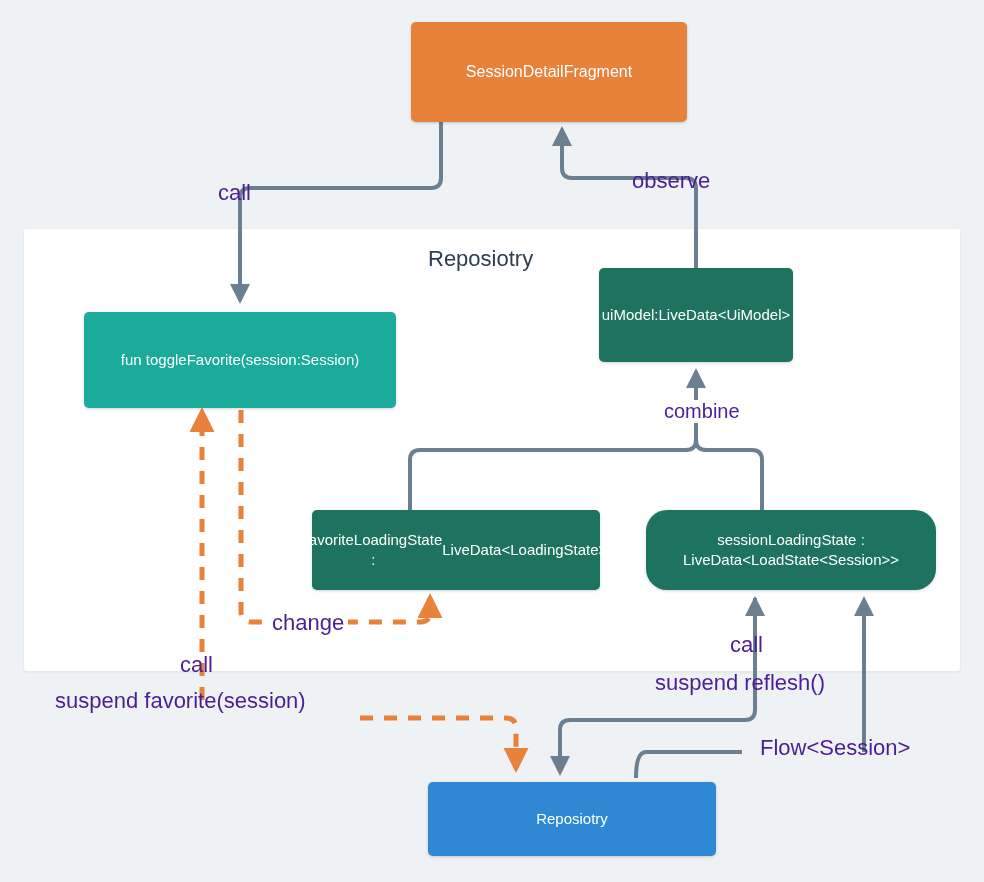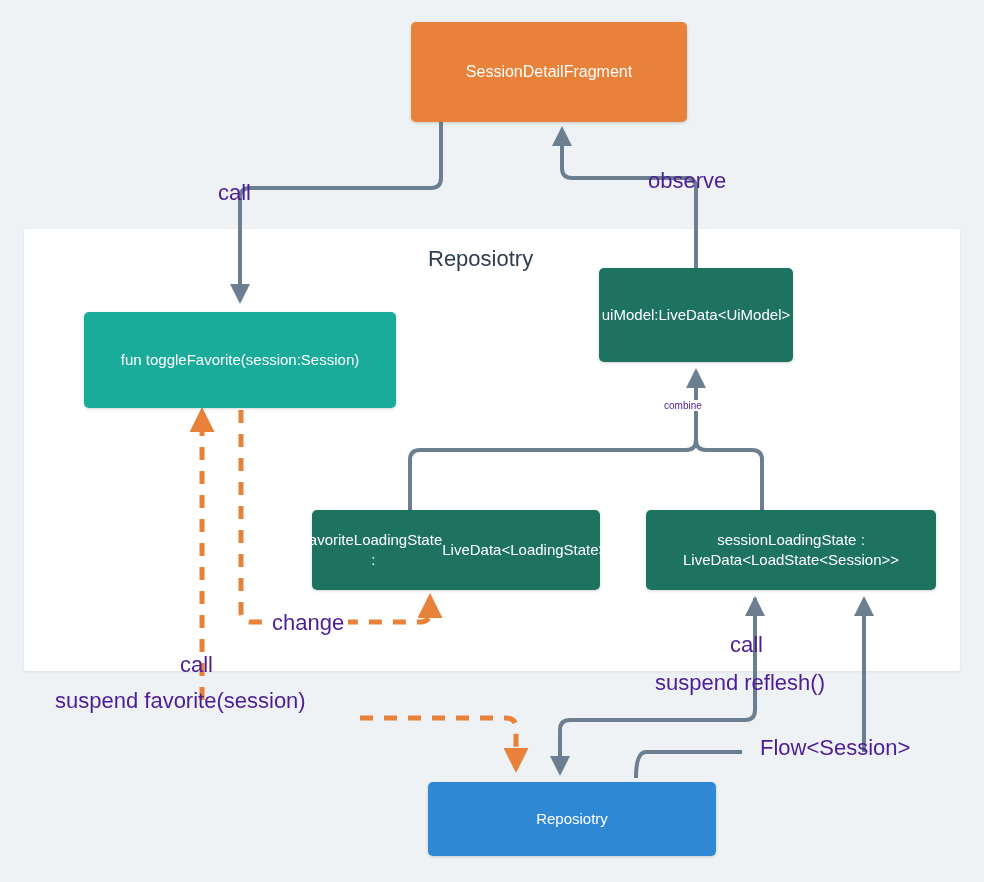--- a/index.html
+++ b/index.html
@@ -61,21 +61,21 @@
   .node-green  { background: #1e7360; font-size: 15px; }
   .node-blue   { background: #2f88d4; font-size: 15px; margin-left: 32px; }
   .node .line2 { display: block; }
   
   .edge-label {
     position: absolute;
     font-size: 22px;
     color: #4c1d95;
     white-space: nowrap;
   }
-  .edge-label.small { font-size: 10px; }
+  .edge-label.small { font-size: 20px; }
 </style>
 </head>
 <body style="background: rgb(238, 242, 245);">
 
 <div id="stage">
 
   <div class="group-box" style="left:24px; top:229px; width:936px; height:442px;"></div>
   <div class="group-title" style="left:428px; top:246px;">Reposiotry</div>
 
   <svg id="edges" viewBox="0 0 984 882" xmlns="http://www.w3.org/2000/svg">
@@ -118,32 +118,32 @@
   <div class="node node-green" style="left:599px; top:268px; width:194px; height:94px; flex-direction:row;">
     <span>uiModel:</span>
     <span class="line2">LiveData&lt;UiModel&gt;</span>
   </div>
 
   <div class="node node-green" style="left:312px; top:510px; width:288px; height:80px; ">
     <span>favoriteLoadingState :</span>
     <span class="line2">LiveData&lt;LoadingState&gt;</span>
   </div>
 
-  <div class="node node-green" style="left:646px; top:510px; width:290px; height:80px; flex-direction:column;">
+  <div class="node node-green" style="left:646px; top:510px; width:290px; height:80px; flex-direction:column;border-radius:21px;">
     <span>sessionLoadingState :</span>
     <span class="line2">LiveData&lt;LoadState&lt;Session&gt;&gt;</span>
   </div>
 
   <div class="node node-blue" style="left:396px; top:782px; width:288px; height:74px;">
     <span>Reposiotry</span>
   </div>
 
   <div class="edge-label" style="left:218px; top:180px;">call</div>
 
-  <div class="edge-label" style="left:632px; top:168px;margin-left:16px;">observe</div>
+  <div class="edge-label" style="left:632px; top:168px;">observe</div>
 
   <div class="edge-label small" style="left:661px; top:400px; background:#ffffff; padding:0 3px;">combine</div>
 
   <div class="edge-label" style="left:268px; top:610px; background:#ffffff; padding:0 4px;">change</div>
 
   <div class="edge-label" style="left:180px; top:652px;">call</div>
 
   <div class="edge-label" style="left:55px; top:688px;">suspend favorite(session)</div>
 
   <div class="edge-label" style="left:730px; top:632px;">call</div>

